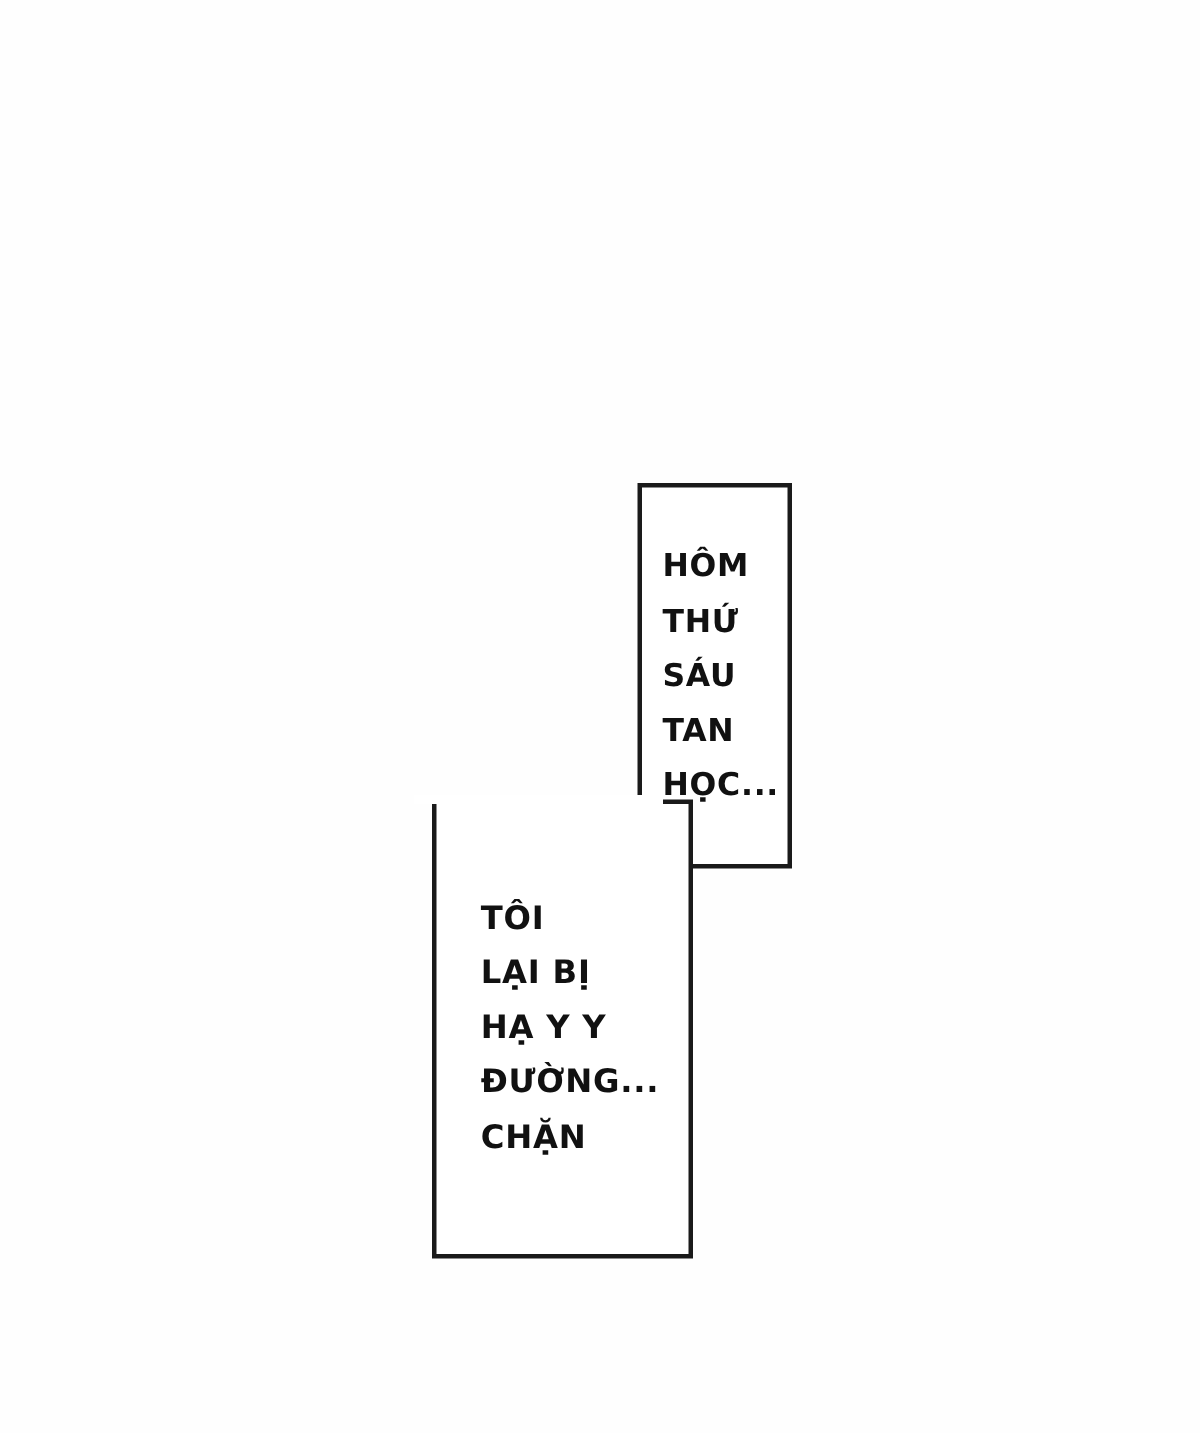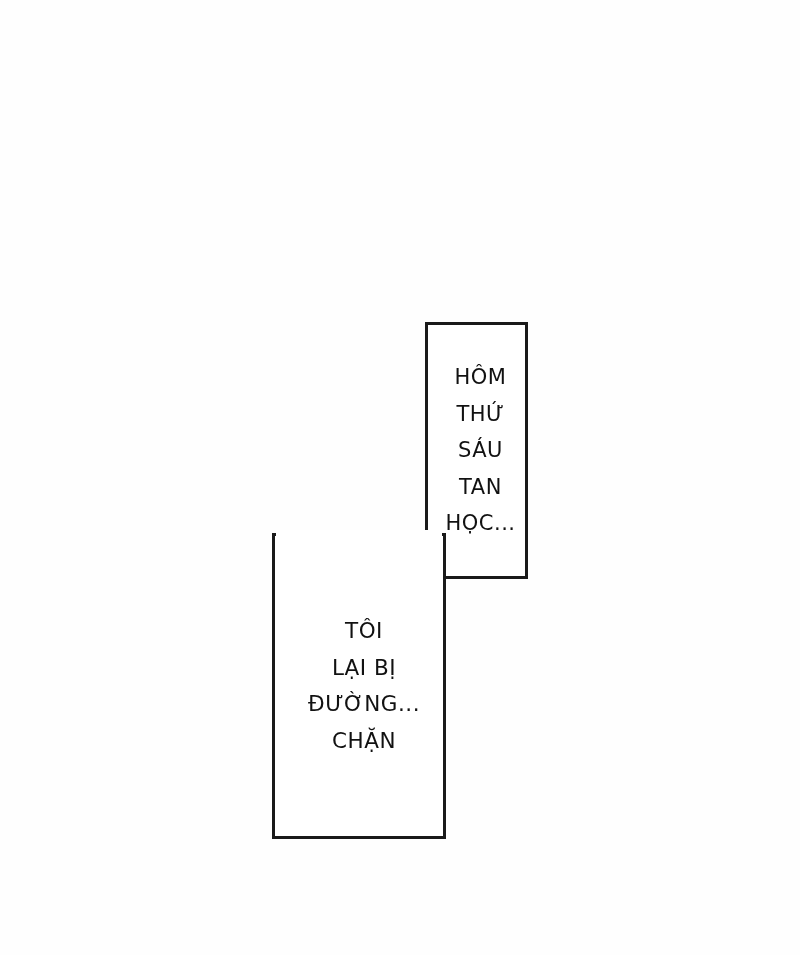--- a/index.html
+++ b/index.html
@@ -39,21 +39,21 @@
     height: 257px;
     border-top: 3px solid #1a1a1a;
     border-right: 3px solid #1a1a1a;
     border-left: 3px solid #1a1a1a;
     border-bottom: 3px solid #1a1a1a;
     z-index: 2;
   }
 
   
   #box-lower {
-    left: 272px;
+    left: 288px;
     top: 533px;
     width: 174px;
     height: 306px;
     border: 3px solid #1a1a1a;
     z-index: 3;
   }
 
   
   .seam-mask {
     position: absolute;
@@ -69,26 +69,26 @@
   #seam-vertical {
     left: 423px;
     top: 536px;
     width: 6px;
     height: 40px;
   }
 
   .panel-text {
     position: relative;
     z-index: 6;
-    text-align: center;
+    text-align: left;
     color: #111111;
     letter-spacing: 0.5px;
     line-height: 1.0;
     white-space: nowrap;
-    font-weight: 400;
+    font-weight: 700;
   }
 
   #text-upper {
     font-size: 21px;
     line-height: 36.5px;
     transform: translateX(4px);
   }
 
   #text-lower {
     font-size: 21.5px;
@@ -112,20 +112,21 @@
       <span class="line">SÁU</span>
       <span class="line">TAN</span>
       <span class="line">HỌC...</span>
     </div>
   </div>
 
   <div class="panel-box" id="box-lower">
     <div class="panel-text" id="text-lower">
       <span class="line">TÔI</span>
       <span class="line">LẠI BỊ</span>
+      <span class="line">HẠ Y Y</span>
       <span class="line">ĐƯỜNG...</span>
       <span class="line">CHẶN</span>
     </div>
   </div>
 
   <div class="seam-mask" id="seam-horizontal"></div>
   <div class="seam-mask" id="seam-vertical"></div>
 
 </div>
 

